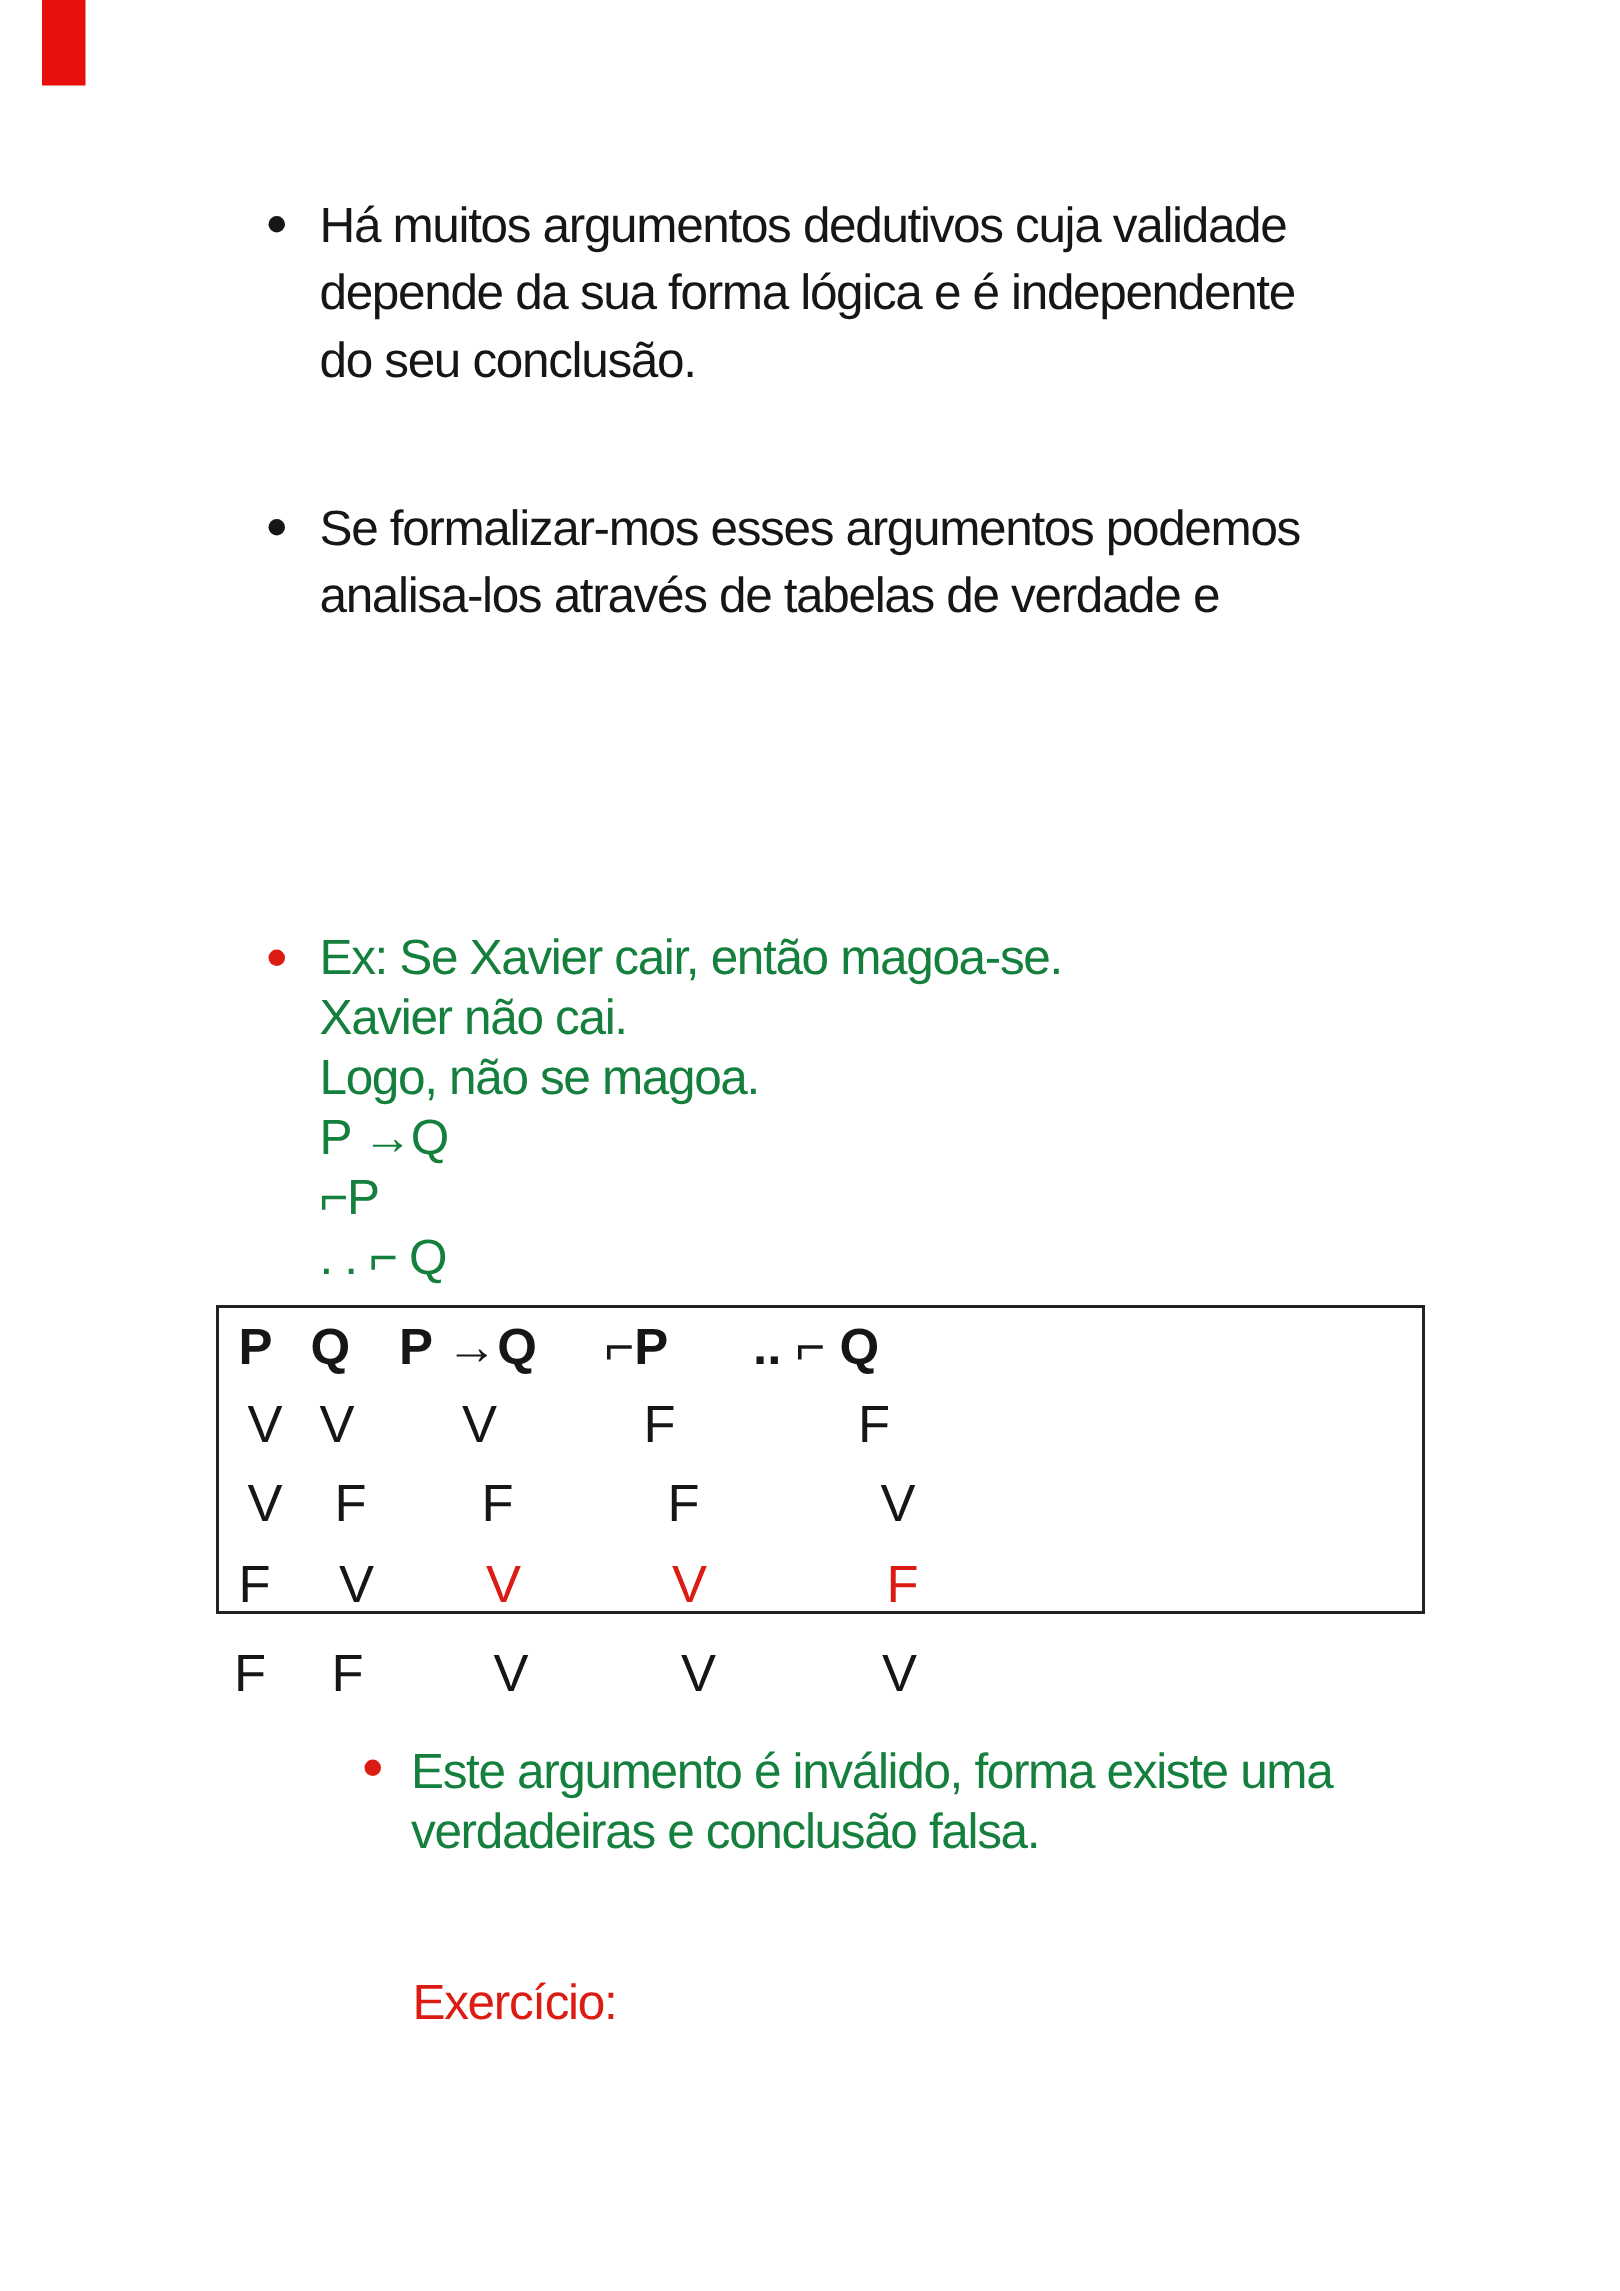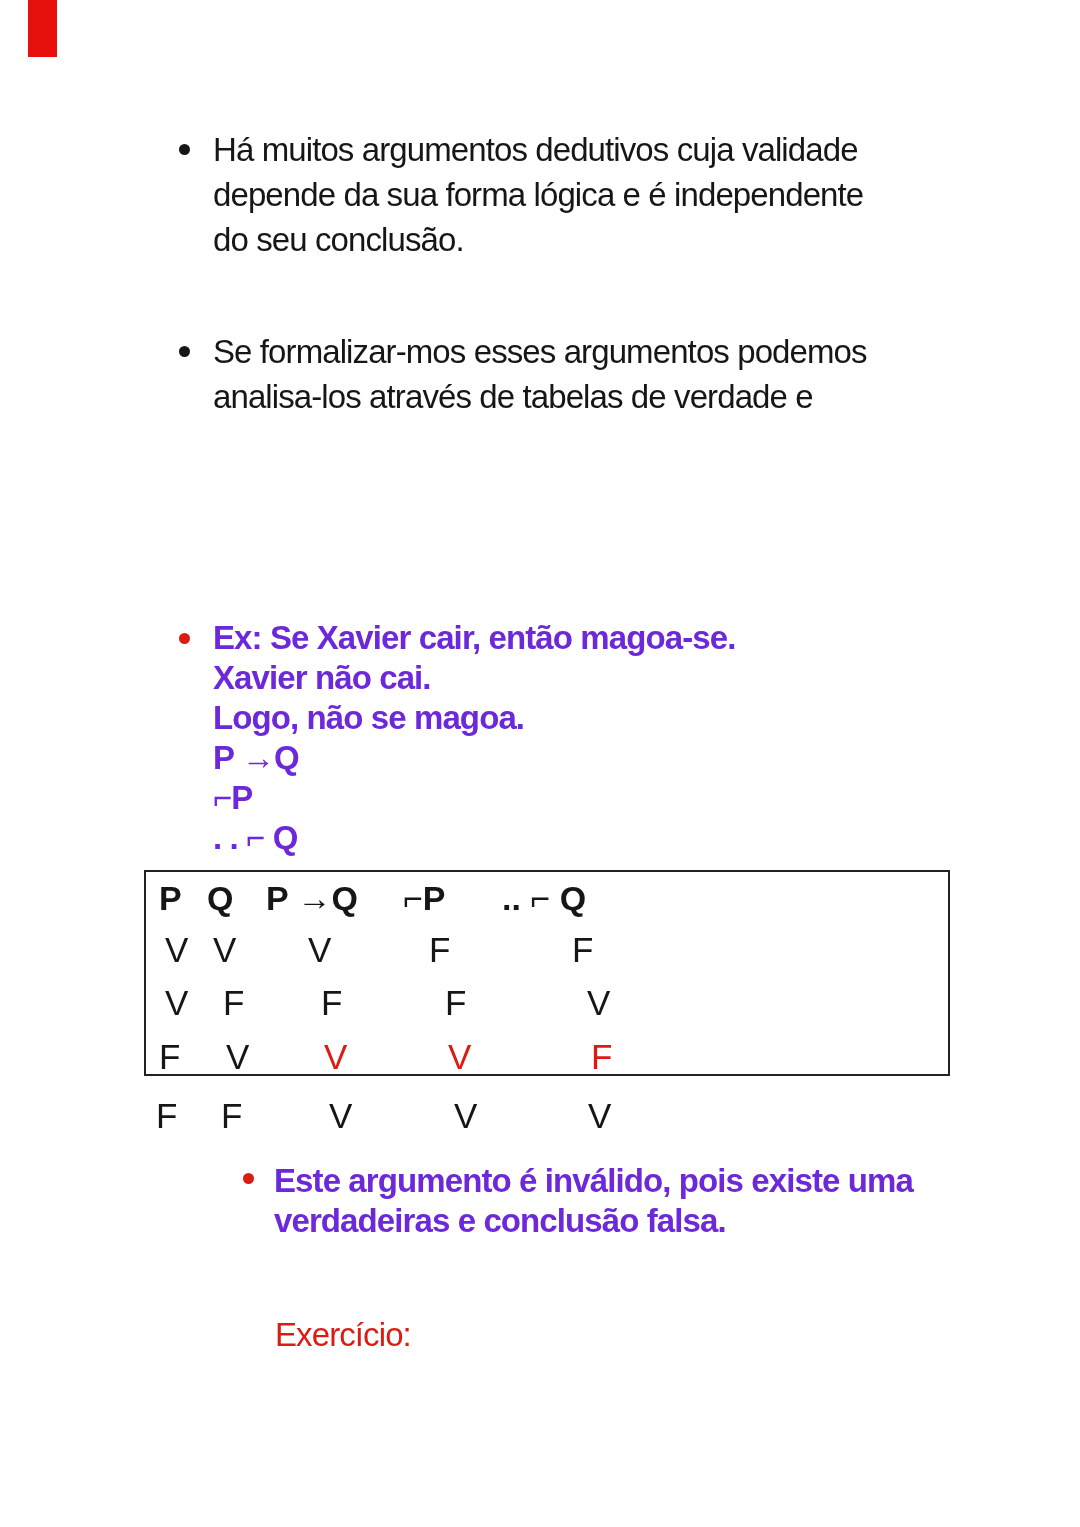--- a/index.html
+++ b/index.html
@@ -21,21 +21,21 @@
     flex:0 0 auto;width:11px;height:11px;border-radius:50%;
     background:#161616;
   }
   .dot.red{background:#dc1b12;}
   .lines{margin:0;}
   .ln{
     white-space:nowrap;
     font-size:33px;letter-spacing:-0.9px;line-height:45px;
   }
   .black-text .ln{color:#161616;}
-  .red-text .ln{color:#6d28d9;line-height:40px;font-weight:bold;}
+  .red-text .ln{color:#15803d;line-height:40px;}
   
   .b1{left:179px;top:127px;}
   .b1 .dot{margin-top:17px;margin-right:23px;}
   
   .b2{left:179px;top:297px;margin-top:32px;}
   .b2 .dot{margin-top:17px;margin-right:23px;}
   
   .bex{left:179px;top:618px;}
   .bex .dot{margin-top:15px;margin-right:23px;}
   
@@ -142,20 +142,20 @@
     <span style="left:12px">F</span>
     <span style="left:77px">F</span>
     <span style="left:185px">V</span>
     <span style="left:310px">V</span>
     <span style="left:444px">V</span>
   </div>
 
   <div class="bullet-item bconc">
     <span class="dot red"></span>
     <div class="lines red-text">
-      <div class="ln">Este argumento é inválido, pois existe uma</div>
+      <div class="ln">Este argumento é inválido, forma existe uma</div>
       <div class="ln">verdadeiras e conclusão falsa.</div>
     </div>
   </div>
 
   <div class="exercise">Exercício:</div>
 
 </div>
 
 </body></html>

